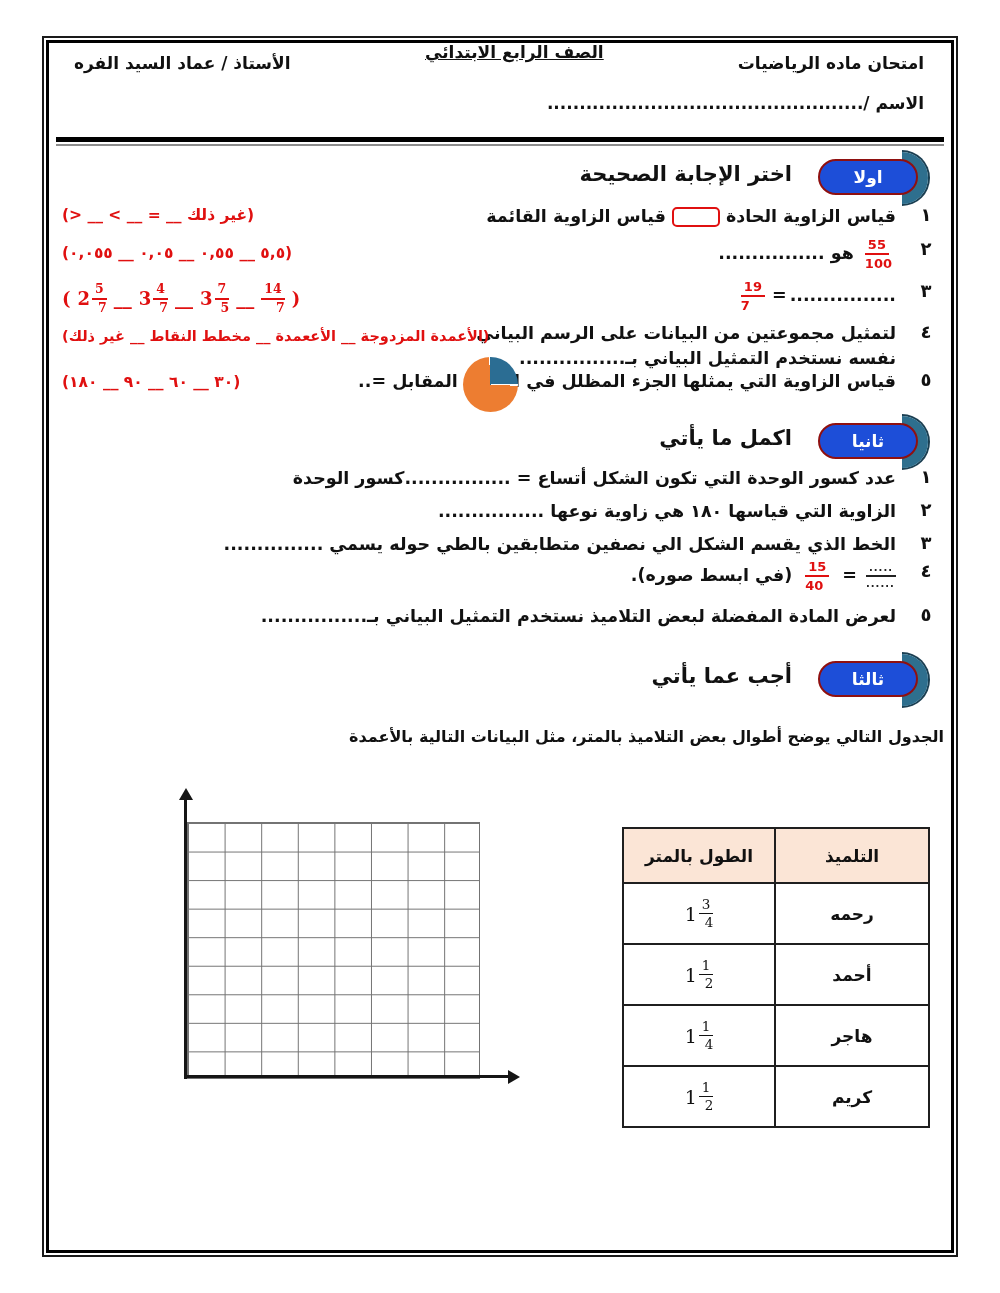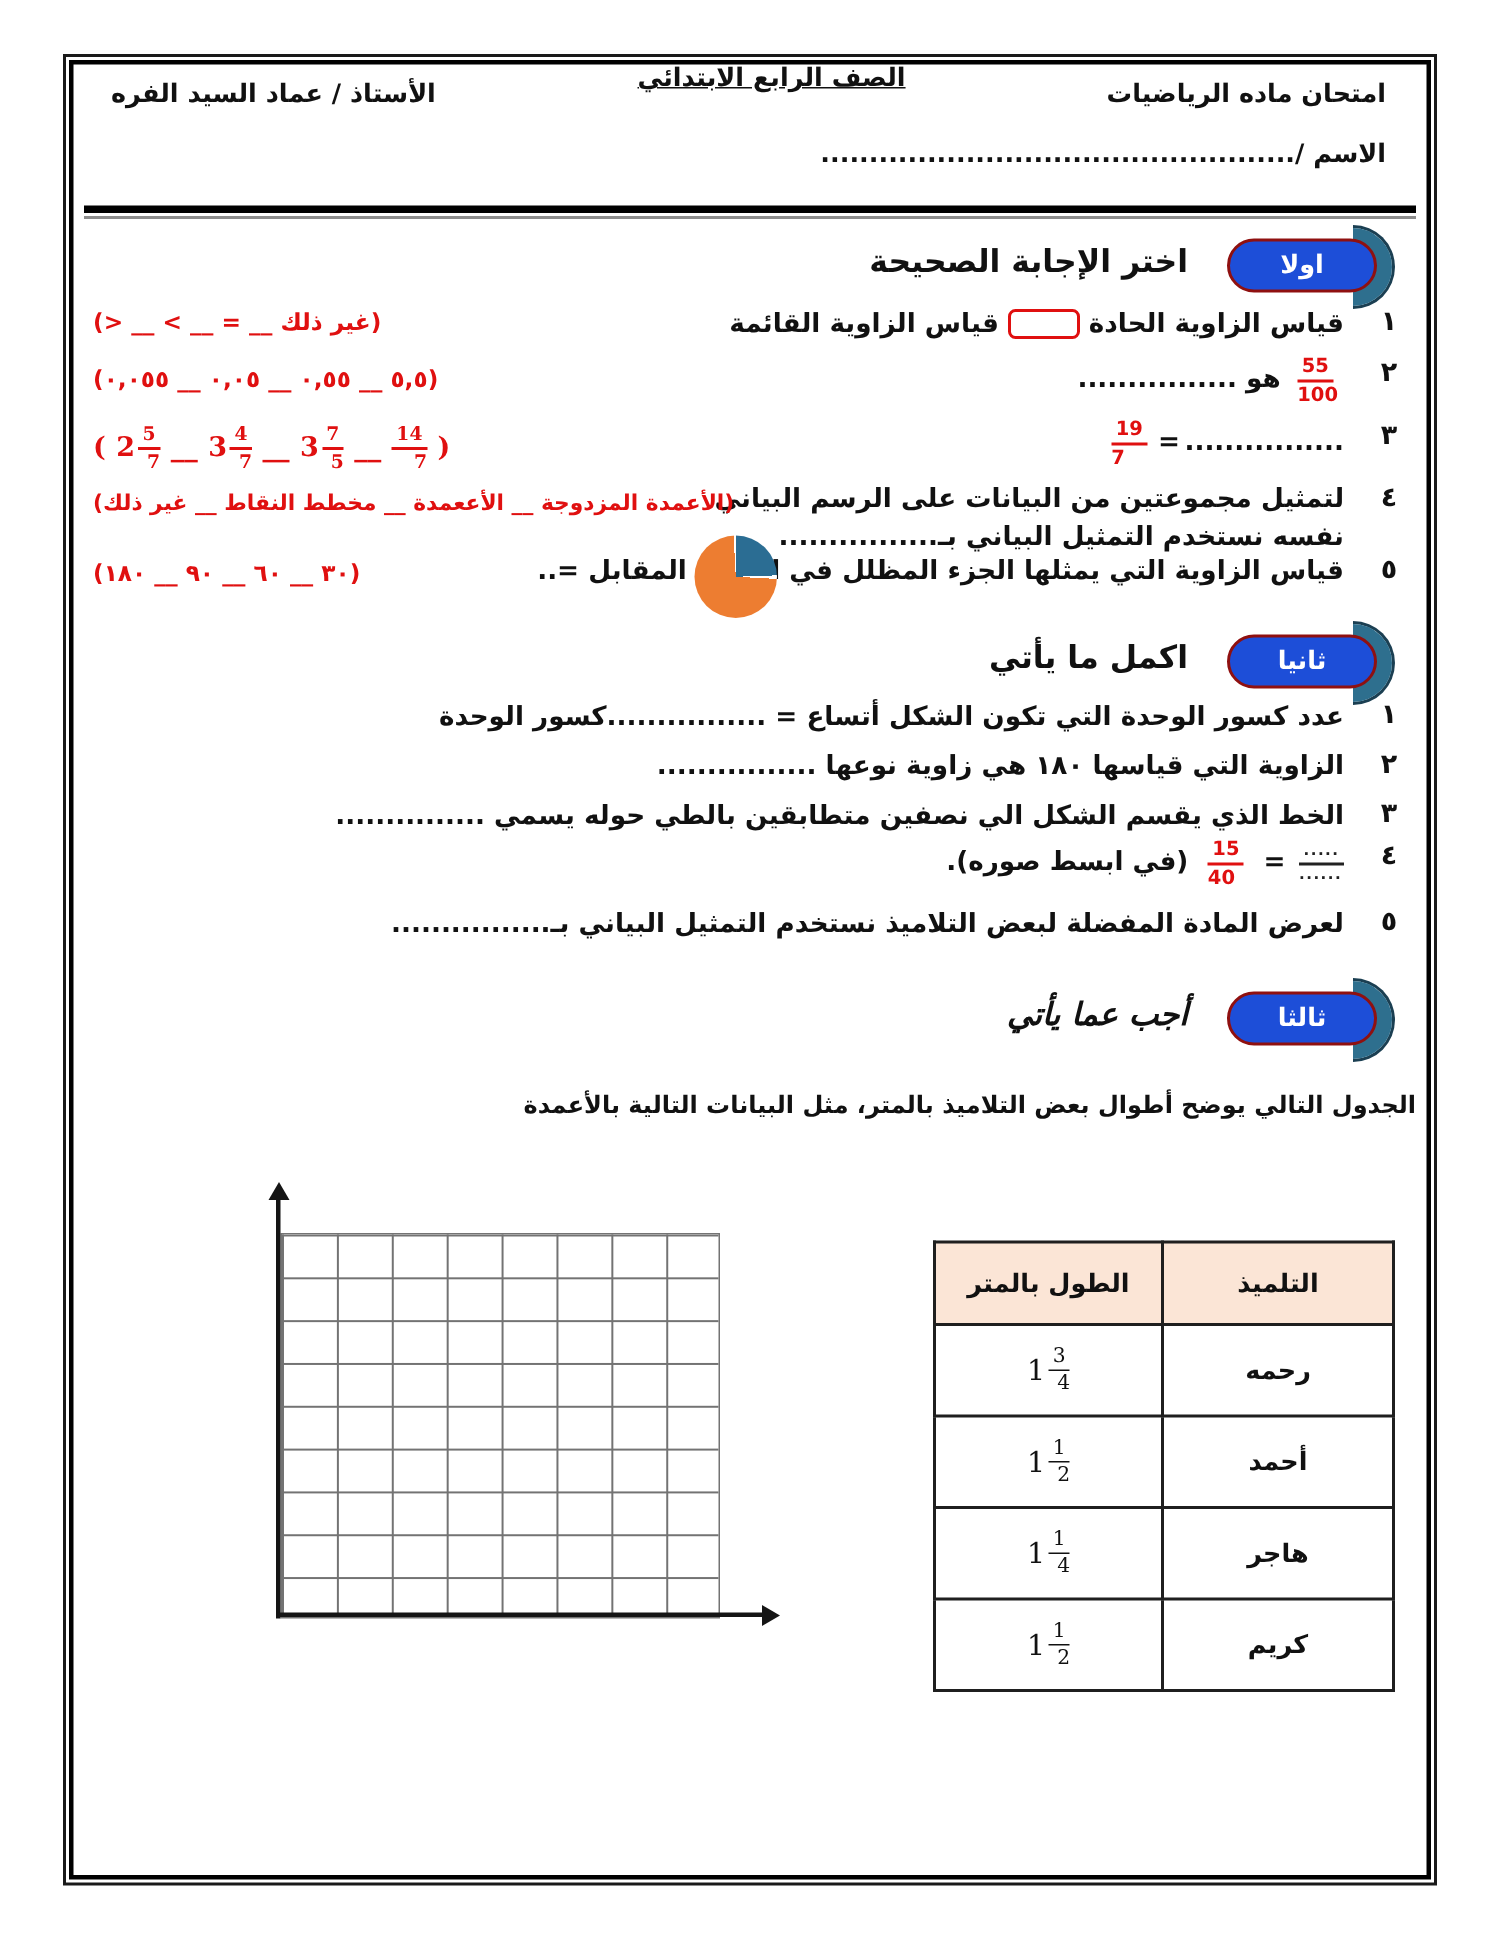--- a/index.html
+++ b/index.html
@@ -205,21 +205,21 @@
     <span>(في ابسط صوره).</span>
   </span>
 </div>
 <div class="q" style="top:604px;">
   <span class="no">٥</span>
   <span class="qt">لعرض المادة المفضلة لبعض التلاميذ نستخدم التمثيل البياني بـ................</span>
 </div>
 
 <div class="crescent" style="right:70px; top:652px;"></div>
 <div class="pill" style="right:82px; top:661px;">ثالثا</div>
-<div class="sec-title" style="right:208px; top:664px;font-style:italic;">أجب عما يأتي</div>
+<div class="sec-title" style="right:208px; top:664px;">أجب عما يأتي</div>
 
 <div class="instruction">الجدول التالي يوضح أطوال بعض التلاميذ بالمتر، مثل البيانات التالية بالأعمدة</div>
 
 <table class="students">
   <tbody>
       <tr>
     <th style="width:154px;">التلميذ</th>
     <th>الطول بالمتر</th>
   </tr>
   <tr>

